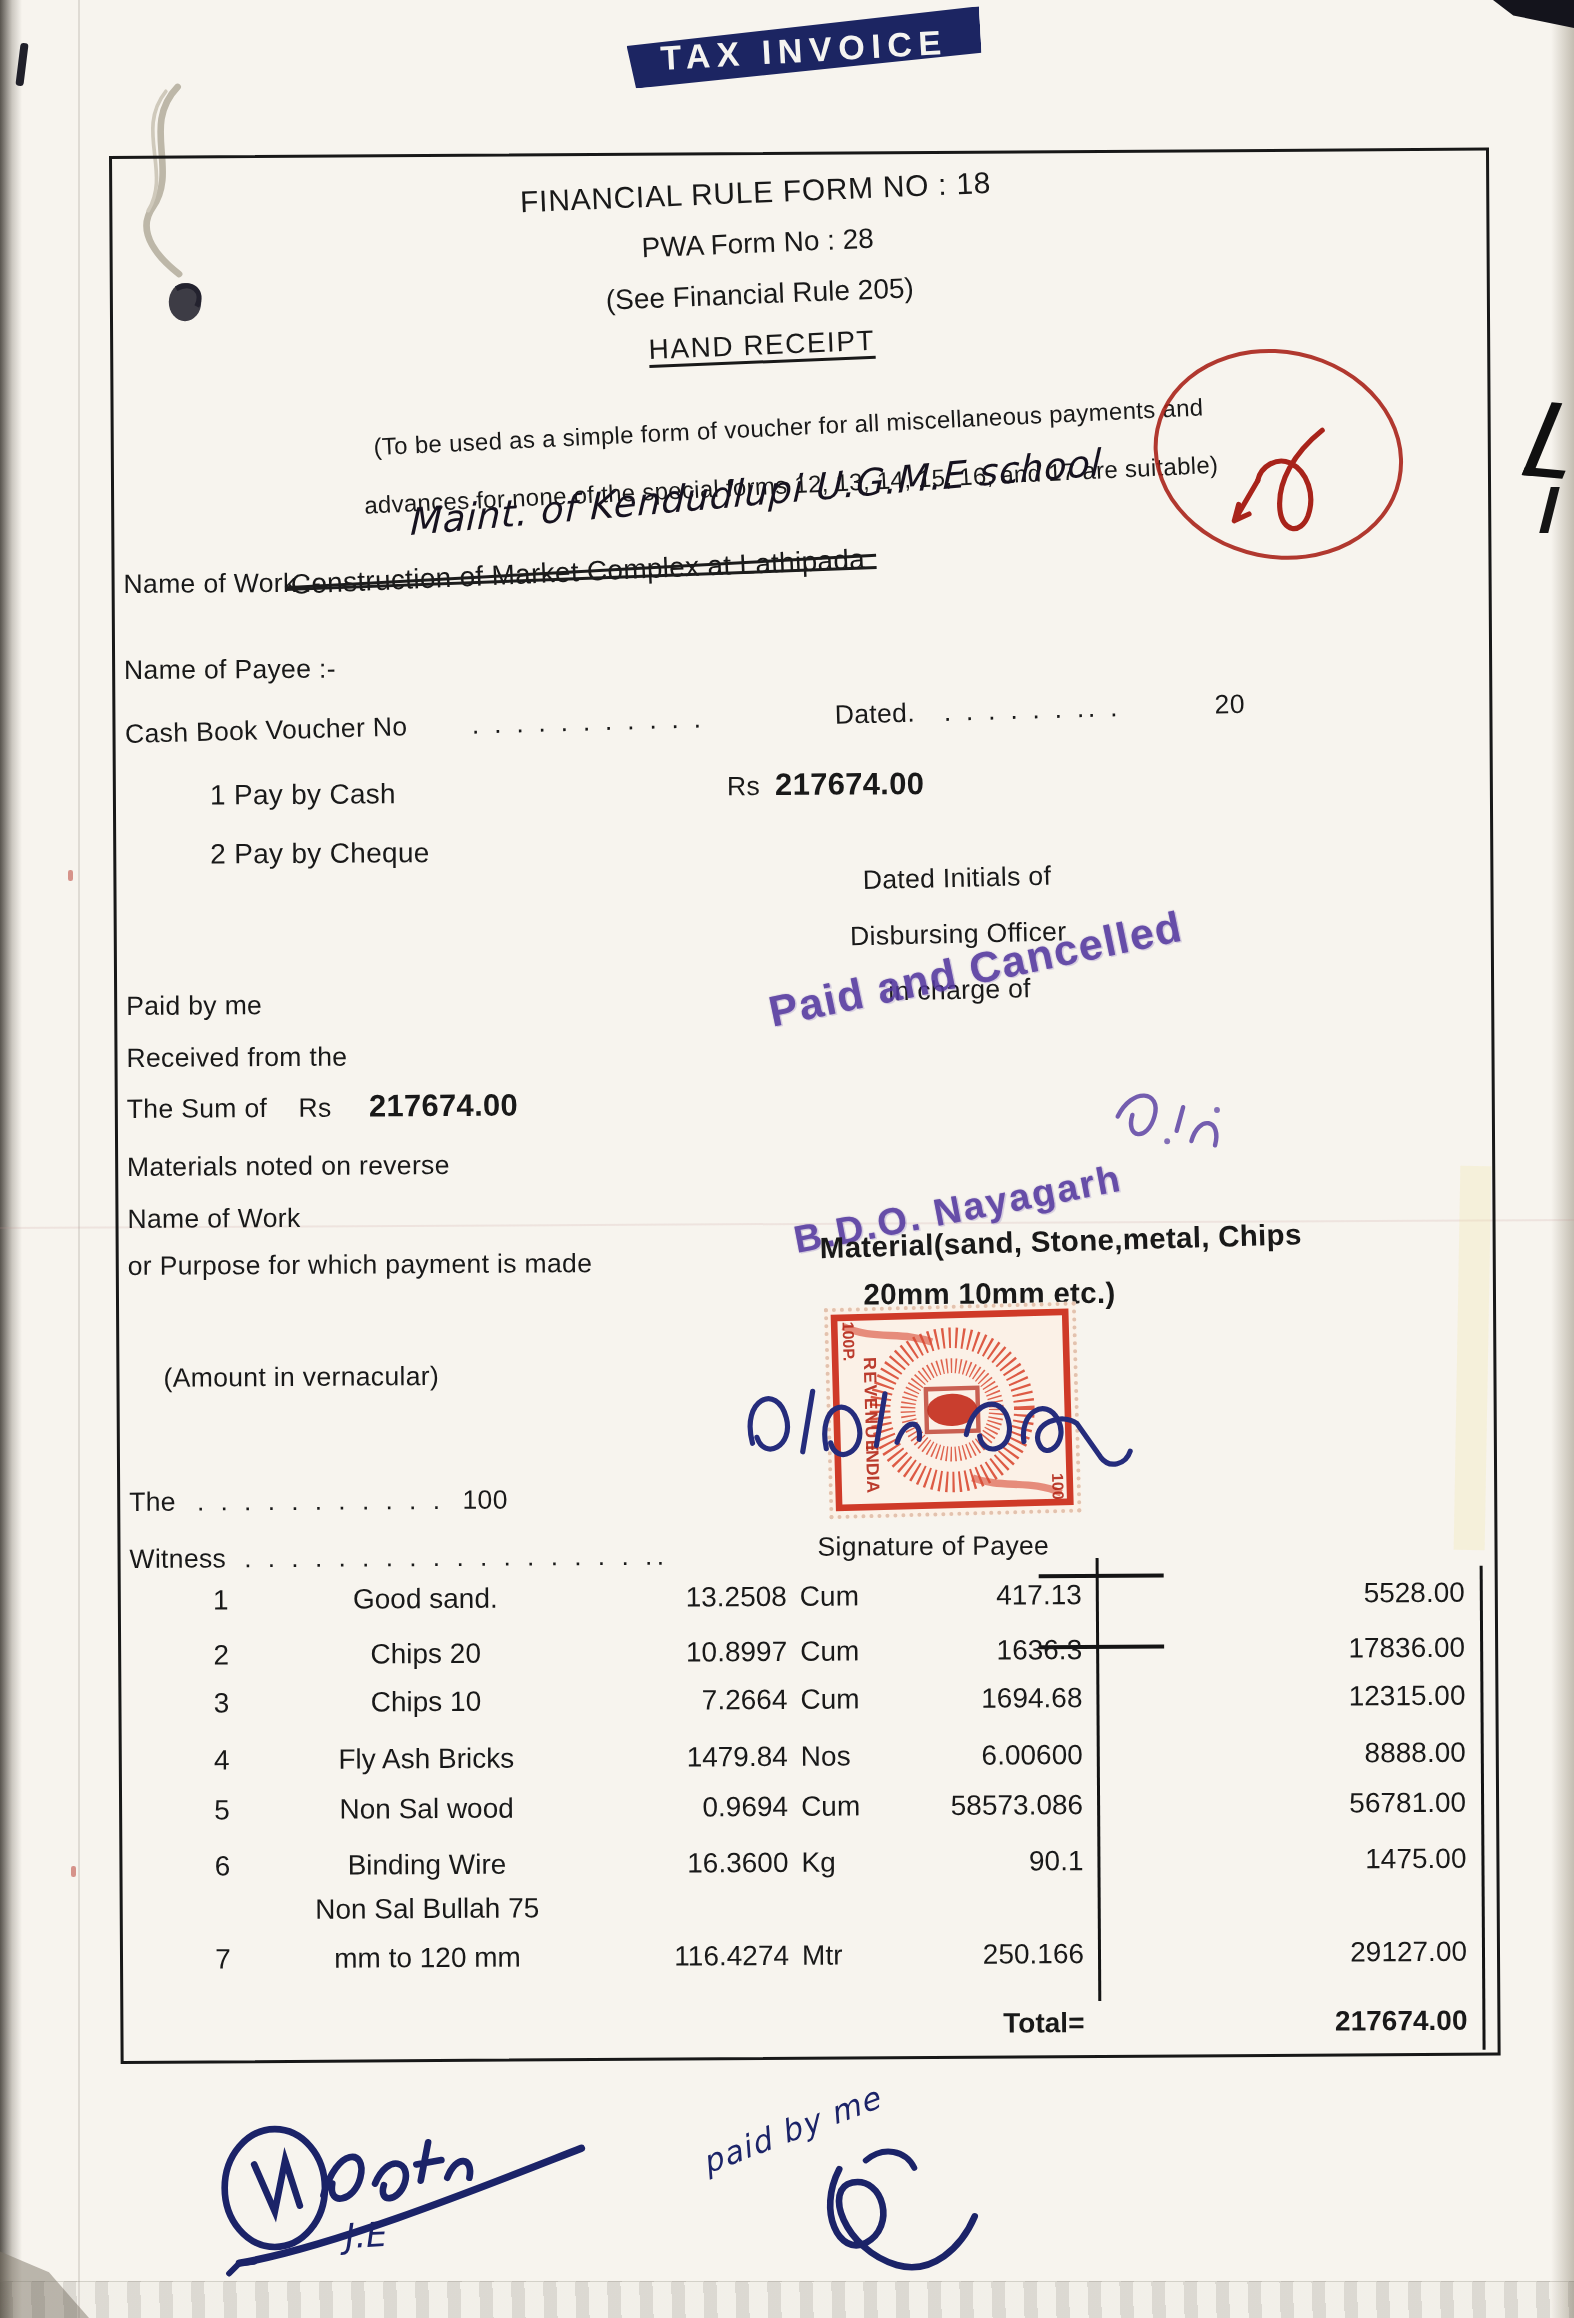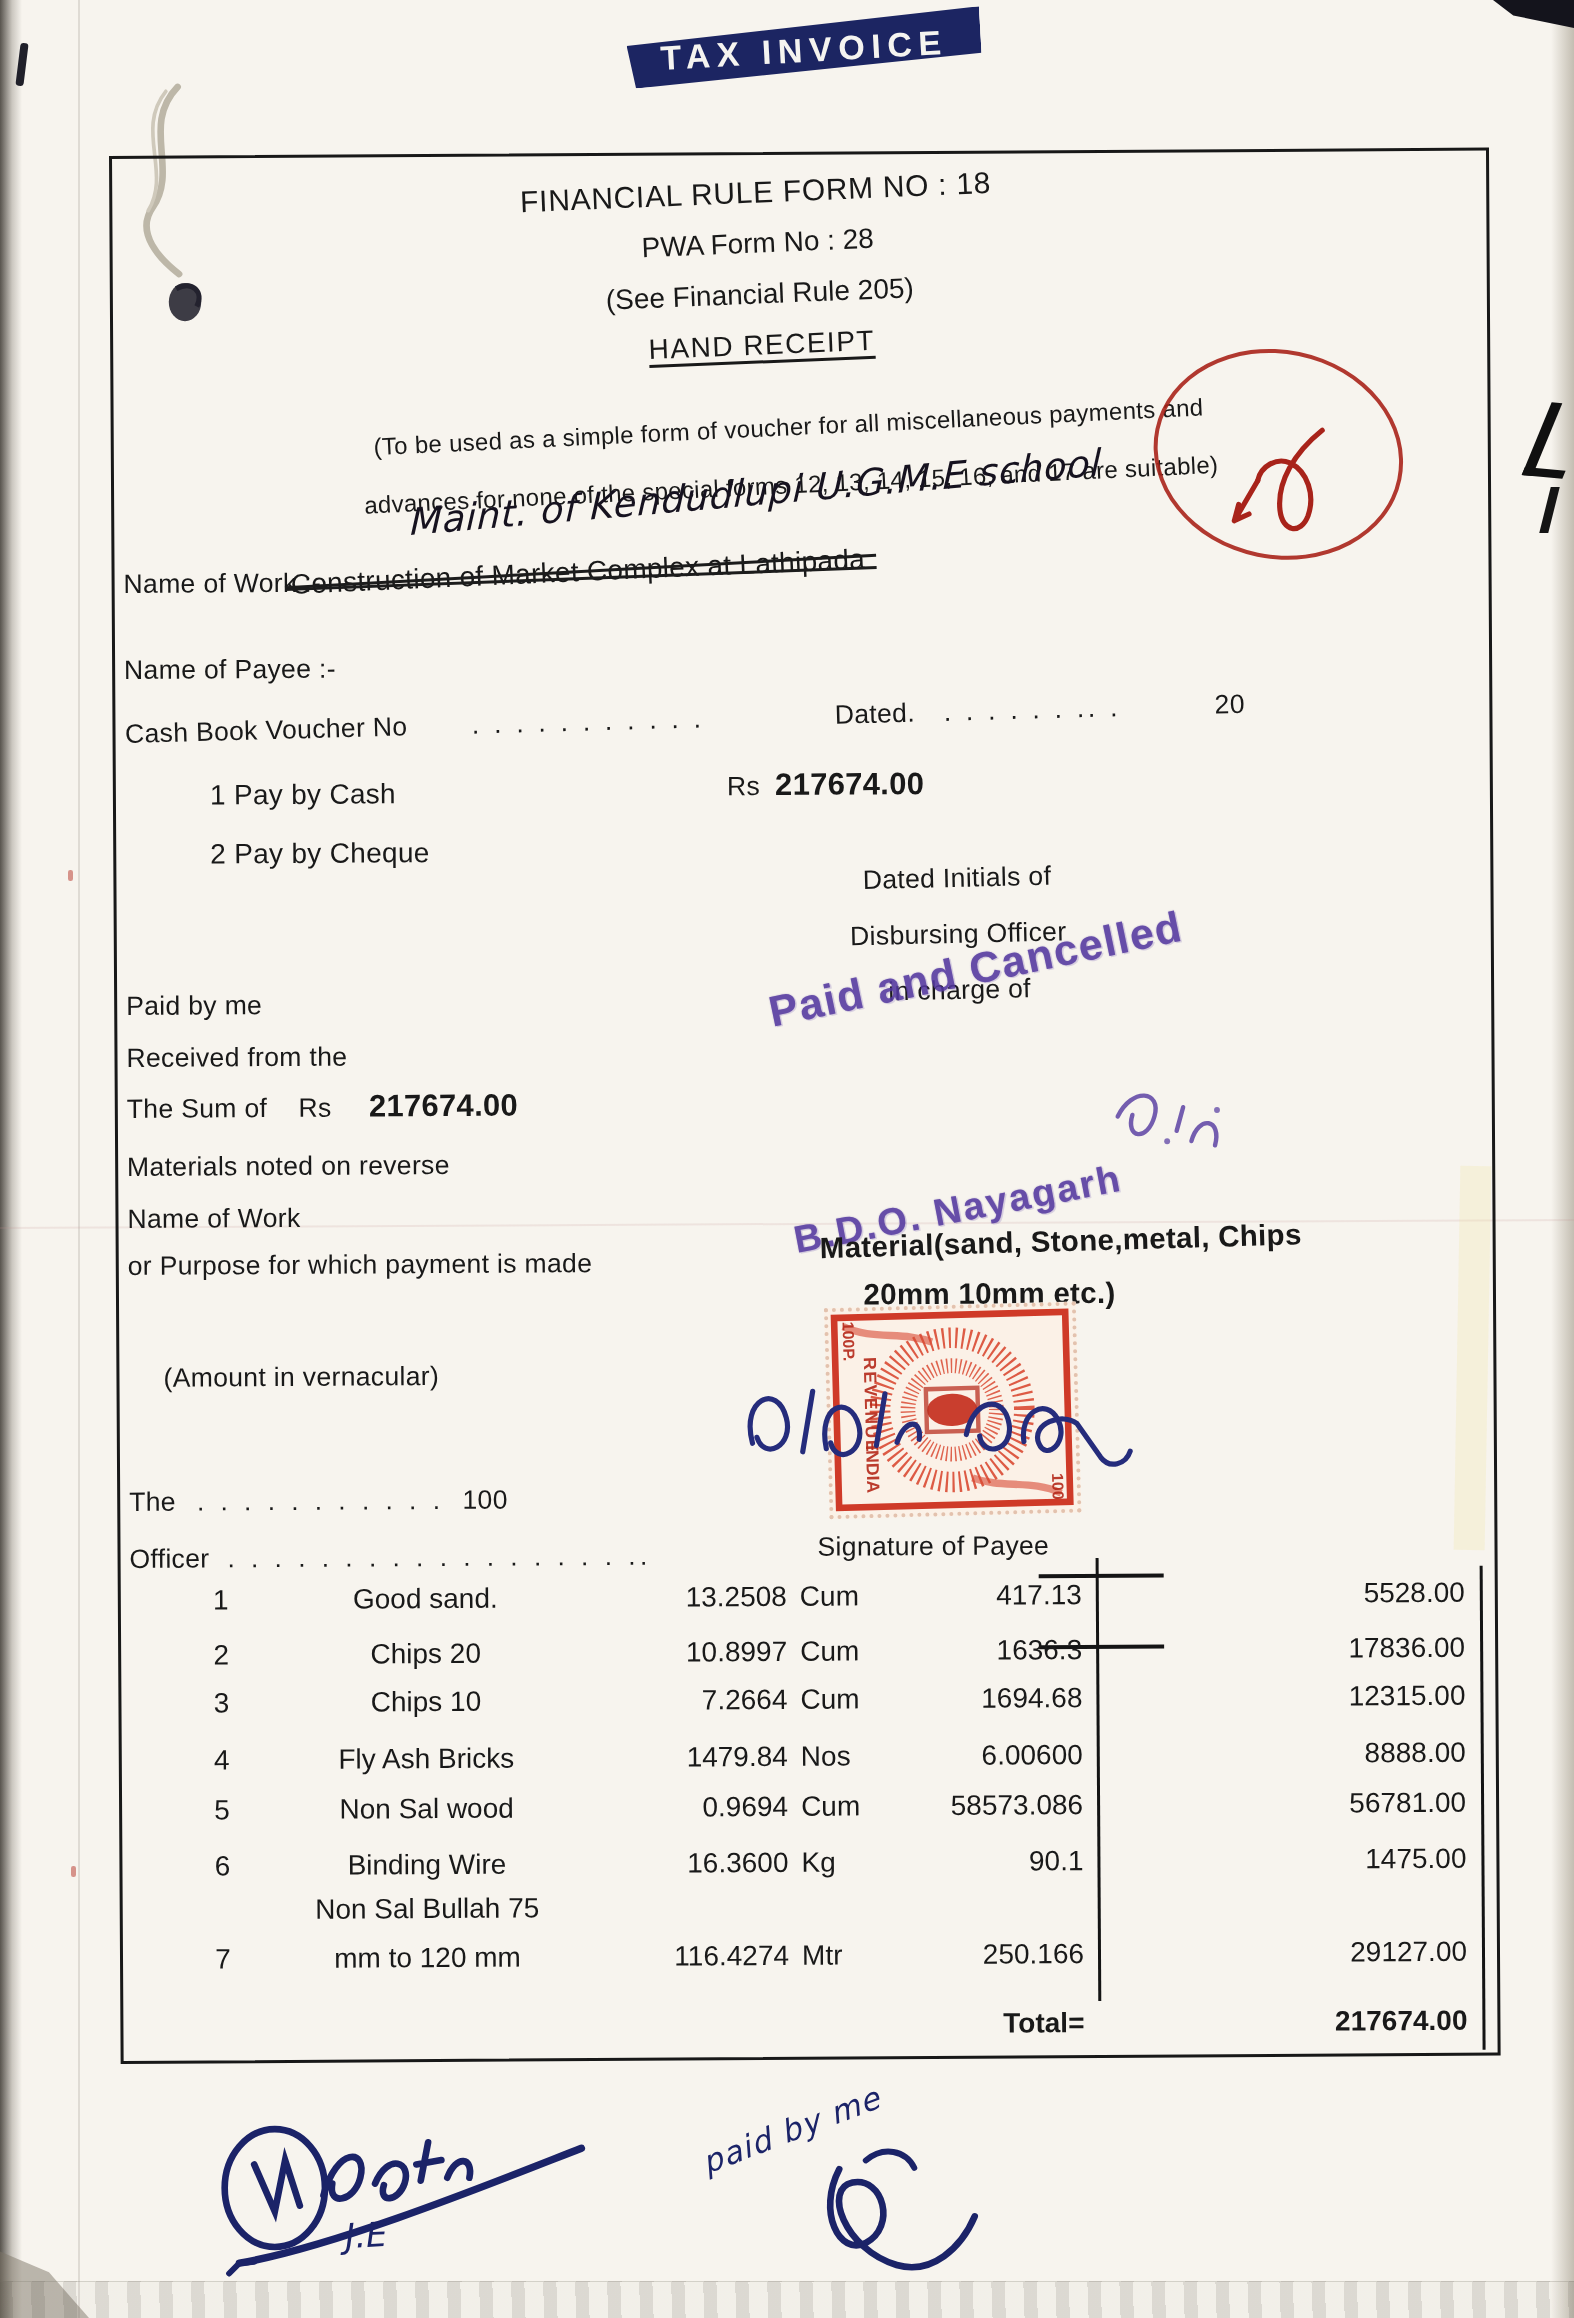--- a/index.html
+++ b/index.html
@@ -199,21 +199,21 @@
       <path d="M28,118 C12,58 62,36 74,84 C84,122 44,142 34,110 M96,130 L110,48 M128,126 C116,66 160,52 172,94 C182,130 142,150 134,118 M196,122 L208,52 M224,118 C236,84 258,88 254,114" fill="none" stroke="#252c7c" stroke-width="7" stroke-linecap="round"></path>
       <path d="M318,108 C328,58 370,54 376,94 C382,130 340,140 336,110 M396,118 C390,78 426,58 442,88 C458,118 426,146 416,120 C406,94 448,78 468,94 L500,140 C512,156 534,150 540,132" fill="none" stroke="#252c7c" stroke-width="7" stroke-linecap="round"></path>
     </svg>
 
     <div class="abs p" style="left:8.9px;top:1328px;">
       <span>The</span>
       <span style="letter-spacing:4.4px;margin-left:13.3px;">. . . . . . . . . . .</span>
       <span style="margin-left:10.3px;">100</span>
     </div>
     <div class="abs p" style="left:8.9px;top:1385px;">
-      <span>Officer</span>
+      <span>Witness</span>
       <span style="letter-spacing:4.4px;margin-left:10.3px;">. . . . . . . . . . . . . . . . . ..</span>
     </div>
     <div class="abs p" style="left:697px;top:1377px;">Signature of Payee</div>
     <div class="abs hseg" style="left:918px;top:1421px;width:125px;"></div>
     <div class="abs hseg" style="left:918px;top:1492px;width:125px;"></div>
 
     <div class="abs vline" style="left:975px;top:1405px;height:443px;"></div>
     <div class="abs vline" style="left:1359px;top:1415px;height:484px;"></div>
 
     <div class="abs trow" style="top:1426px;">

